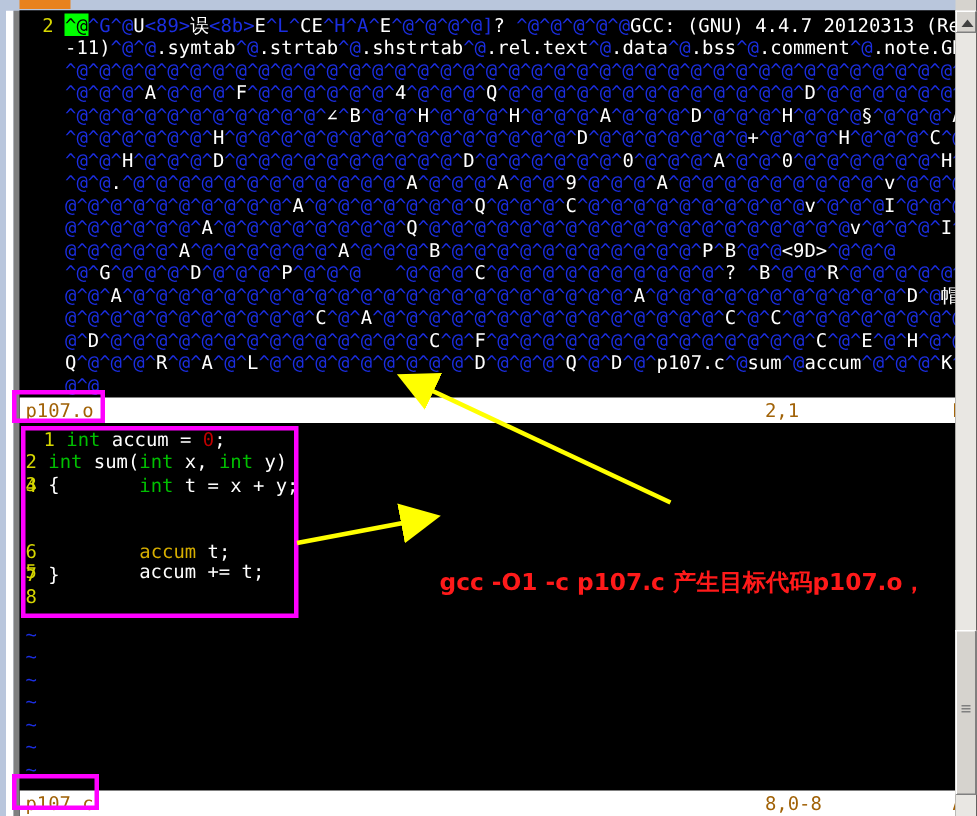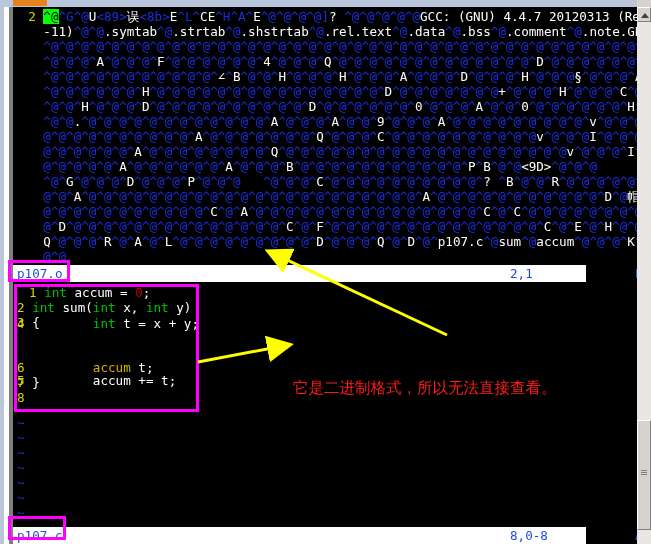--- a/index.html
+++ b/index.html
@@ -43,21 +43,21 @@
   .lnum{color:#d7d700;}
   .kw{color:#00c000;}
   .str{color:#c00000;}
   .id{color:#ffffff;}
   .op{color:#d7af00;}
   .tilde{color:#1b2ee0;}
   .cursorblk{background:#00ff00;color:#000;}
 
   
   .status{
-    position:absolute;left:0;width:573px;height:17px;background:#ffffff;color:#1d4ed8;
+    position:absolute;left:0;width:624px;height:17px;background:#ffffff;color:#a16207;
     font-size:12.6px;line-height:17px;white-space:pre;
     font-family:"DejaVu Sans Mono","Liberation Mono",monospace;
   }
   .status .fname{position:absolute;left:4px;top:0;}
   .status .pos{position:absolute;left:497px;top:0;text-align:right;}
   .status .rel{position:absolute;left:622px;top:0;}
 
   
   .mbox{position:absolute;border:3px solid #ff00ff;box-sizing:border-box;pointer-events:none;}
 
@@ -153,16 +153,16 @@
     <defs>
       <marker id="ah" markerWidth="9" markerHeight="9" refX="7" refY="4.5" orient="auto">
         <path d="M0,0 L9,4.5 L0,9 z" fill="#ffff00"></path>
       </marker>
     </defs>
     <line x1="447" y1="335" x2="270" y2="252" stroke="#ffff00" stroke-width="3" marker-end="url(#ah)"></line>
     <line x1="198" y1="362" x2="288" y2="345" stroke="#ffff00" stroke-width="3" marker-end="url(#ah)"></line>
   </svg>
 
   <div class="annot">
-    <div class="l2">它是二进制格式，所以无法直接查看。</div>
+    <div>gcc -O1 -c p107.c 产生目标代码p107.o，</div>
   </div>
 
 </div>
 
 </body></html>

